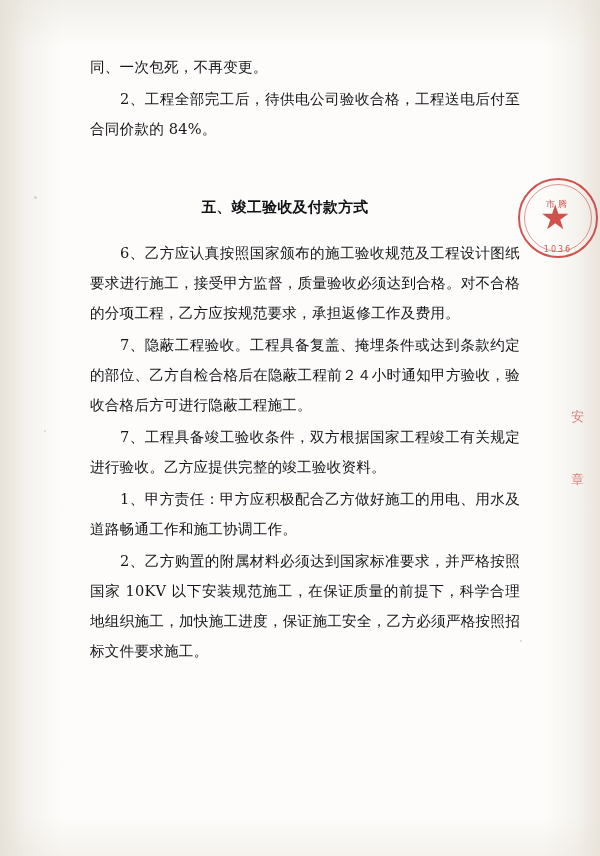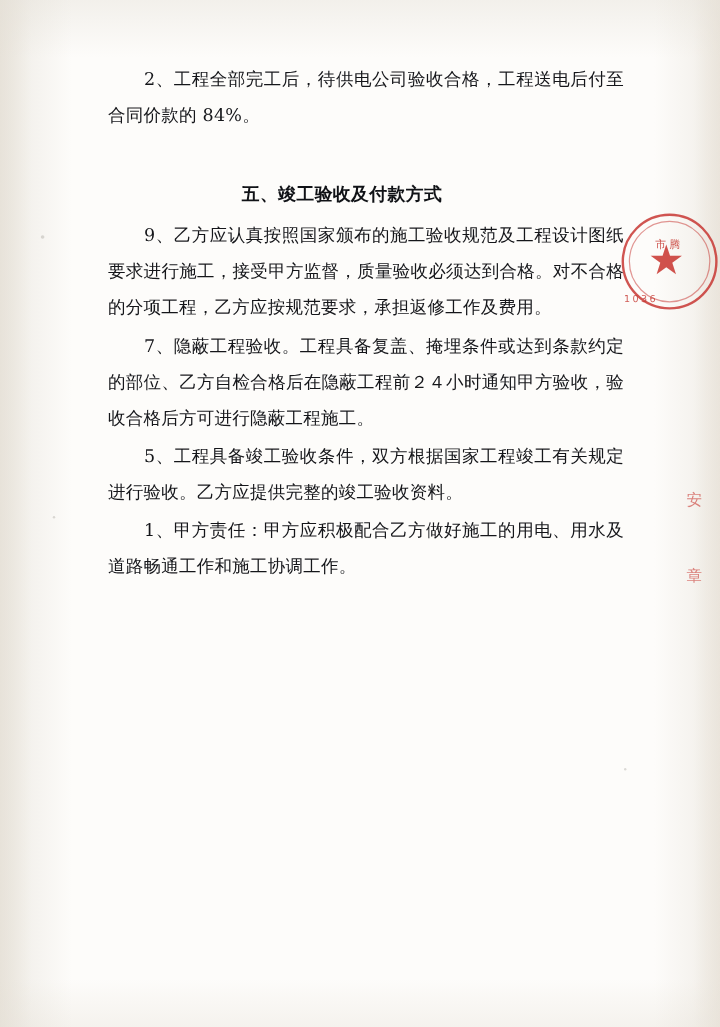--- a/index.html
+++ b/index.html
@@ -59,21 +59,21 @@
     text-justify: inter-ideograph;
   }
   .para.indent {
     text-indent: 30px;
   }
   .heading {
     color: #101216;
     font-size: 14.8px;
     font-weight: bold;
     line-height: 30px;
-    margin: 4px;
+    margin: 16px;
     letter-spacing: 0.4px;
   }
   .heading.centered {
     text-align: center;
     text-indent: 0;
     padding-right: 40px;
   }
   .spacer-lg { height: 30px; }
 
   
@@ -123,21 +123,21 @@
     font-size: 9px;
     letter-spacing: 3px;
     color: rgba(196,50,44,0.85);
     font-family: "DejaVu Sans", "Liberation Sans", sans-serif;
   }
   .stamp-bottom-text {
     position: absolute;
     left: 2px;
     bottom: 8px;
     width: 76px;
-    text-align: left;
+    text-align: center;
     font-size: 8px;
     letter-spacing: 2px;
     color: rgba(196,50,44,0.8);
     font-family: "DejaVu Sans", "Liberation Sans", sans-serif;
   }
   .stamp-side {
     right: 14px;
     writing-mode: vertical-rl;
     font-size: 13px;
     letter-spacing: 6px;
@@ -159,32 +159,34 @@
 <div class="page">
   <div class="edge-left"></div>
   <div class="edge-right"></div>
   <div class="paper-tint"></div>
 
   <div class="noise-dot" style="left:34px; top:196px; width:3px; height:3px;"></div>
   <div class="noise-dot" style="left:44px; top:430px; width:2px; height:2px;"></div>
   <div class="noise-dot" style="left:520px; top:640px; width:2px; height:2px;"></div>
 
   <div class="content">
+    <p class="para">同、一次包死，不再变更。</p>
     <p class="para indent">2、工程全部完工后，待供电公司验收合格，工程送电后付至合同价款的 84%。</p>
 
     <div class="spacer-lg"></div>
 
     <h2 class="heading centered">五、竣工验收及付款方式</h2>
 
-    <p class="para indent">9、乙方应认真按照国家颁布的施工验收规范及工程设计图纸要求进行施工，接受甲方监督，质量验收必须达到合格。对不合格的分项工程，乙方应按规范要求，承担返修工作及费用。</p>
+    <p class="para indent">6、乙方应认真按照国家颁布的施工验收规范及工程设计图纸要求进行施工，接受甲方监督，质量验收必须达到合格。对不合格的分项工程，乙方应按规范要求，承担返修工作及费用。</p>
     <p class="para indent">7、隐蔽工程验收。工程具备复盖、掩埋条件或达到条款约定的部位、乙方自检合格后在隐蔽工程前２４小时通知甲方验收，验收合格后方可进行隐蔽工程施工。</p>
-    <p class="para indent">5、工程具备竣工验收条件，双方根据国家工程竣工有关规定进行验收。乙方应提供完整的竣工验收资料。</p>
+    <p class="para indent">7、工程具备竣工验收条件，双方根据国家工程竣工有关规定进行验收。乙方应提供完整的竣工验收资料。</p>
 
 
     <p class="para indent">1、甲方责任：甲方应积极配合乙方做好施工的用电、用水及道路畅通工作和施工协调工作。</p>
+    <p class="para indent">2、乙方购置的附属材料必须达到国家标准要求，并严格按照国家 10KV 以下安装规范施工，在保证质量的前提下，科学合理地组织施工，加快施工进度，保证施工安全，乙方必须严格按照招标文件要求施工。</p>
   </div>
 
   <div class="stamp stamp-main">
     <div class="ring"></div>
     <div class="ring-inner"></div>
     <div class="stamp-arc-text">市腾</div>
     <div class="stamp-star">★</div>
     <div class="stamp-bottom-text">1036</div>
   </div>
 

